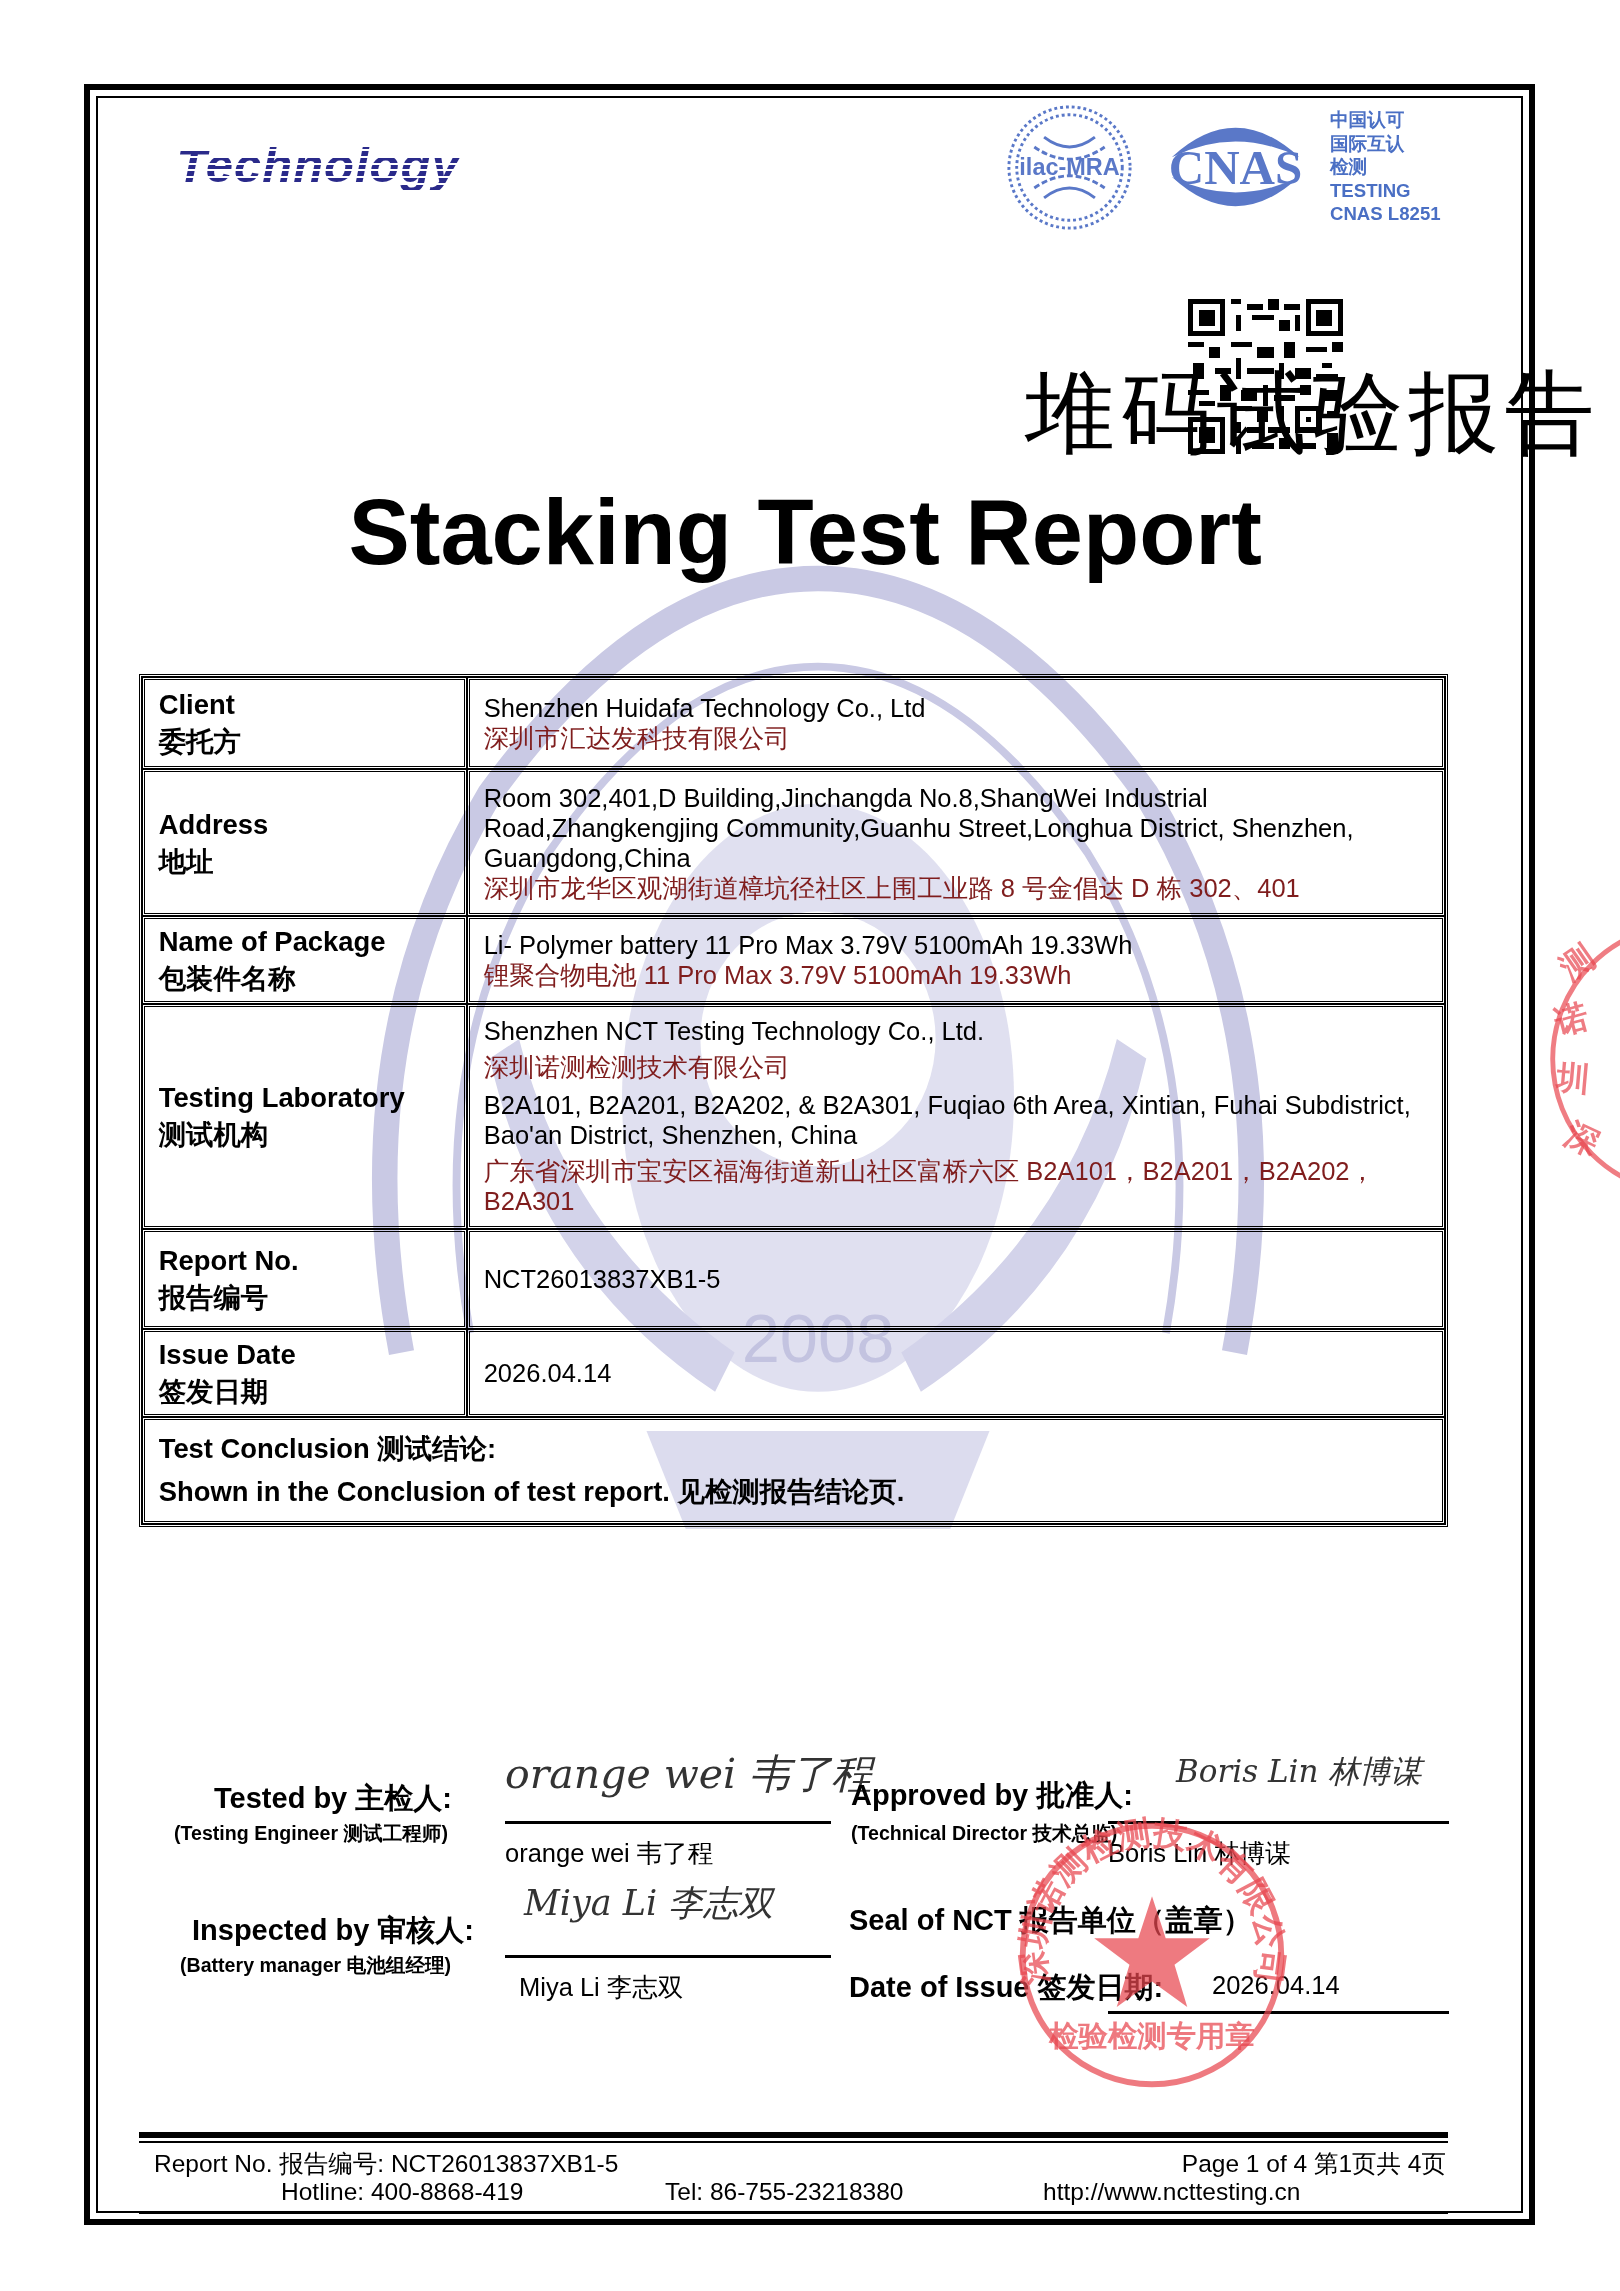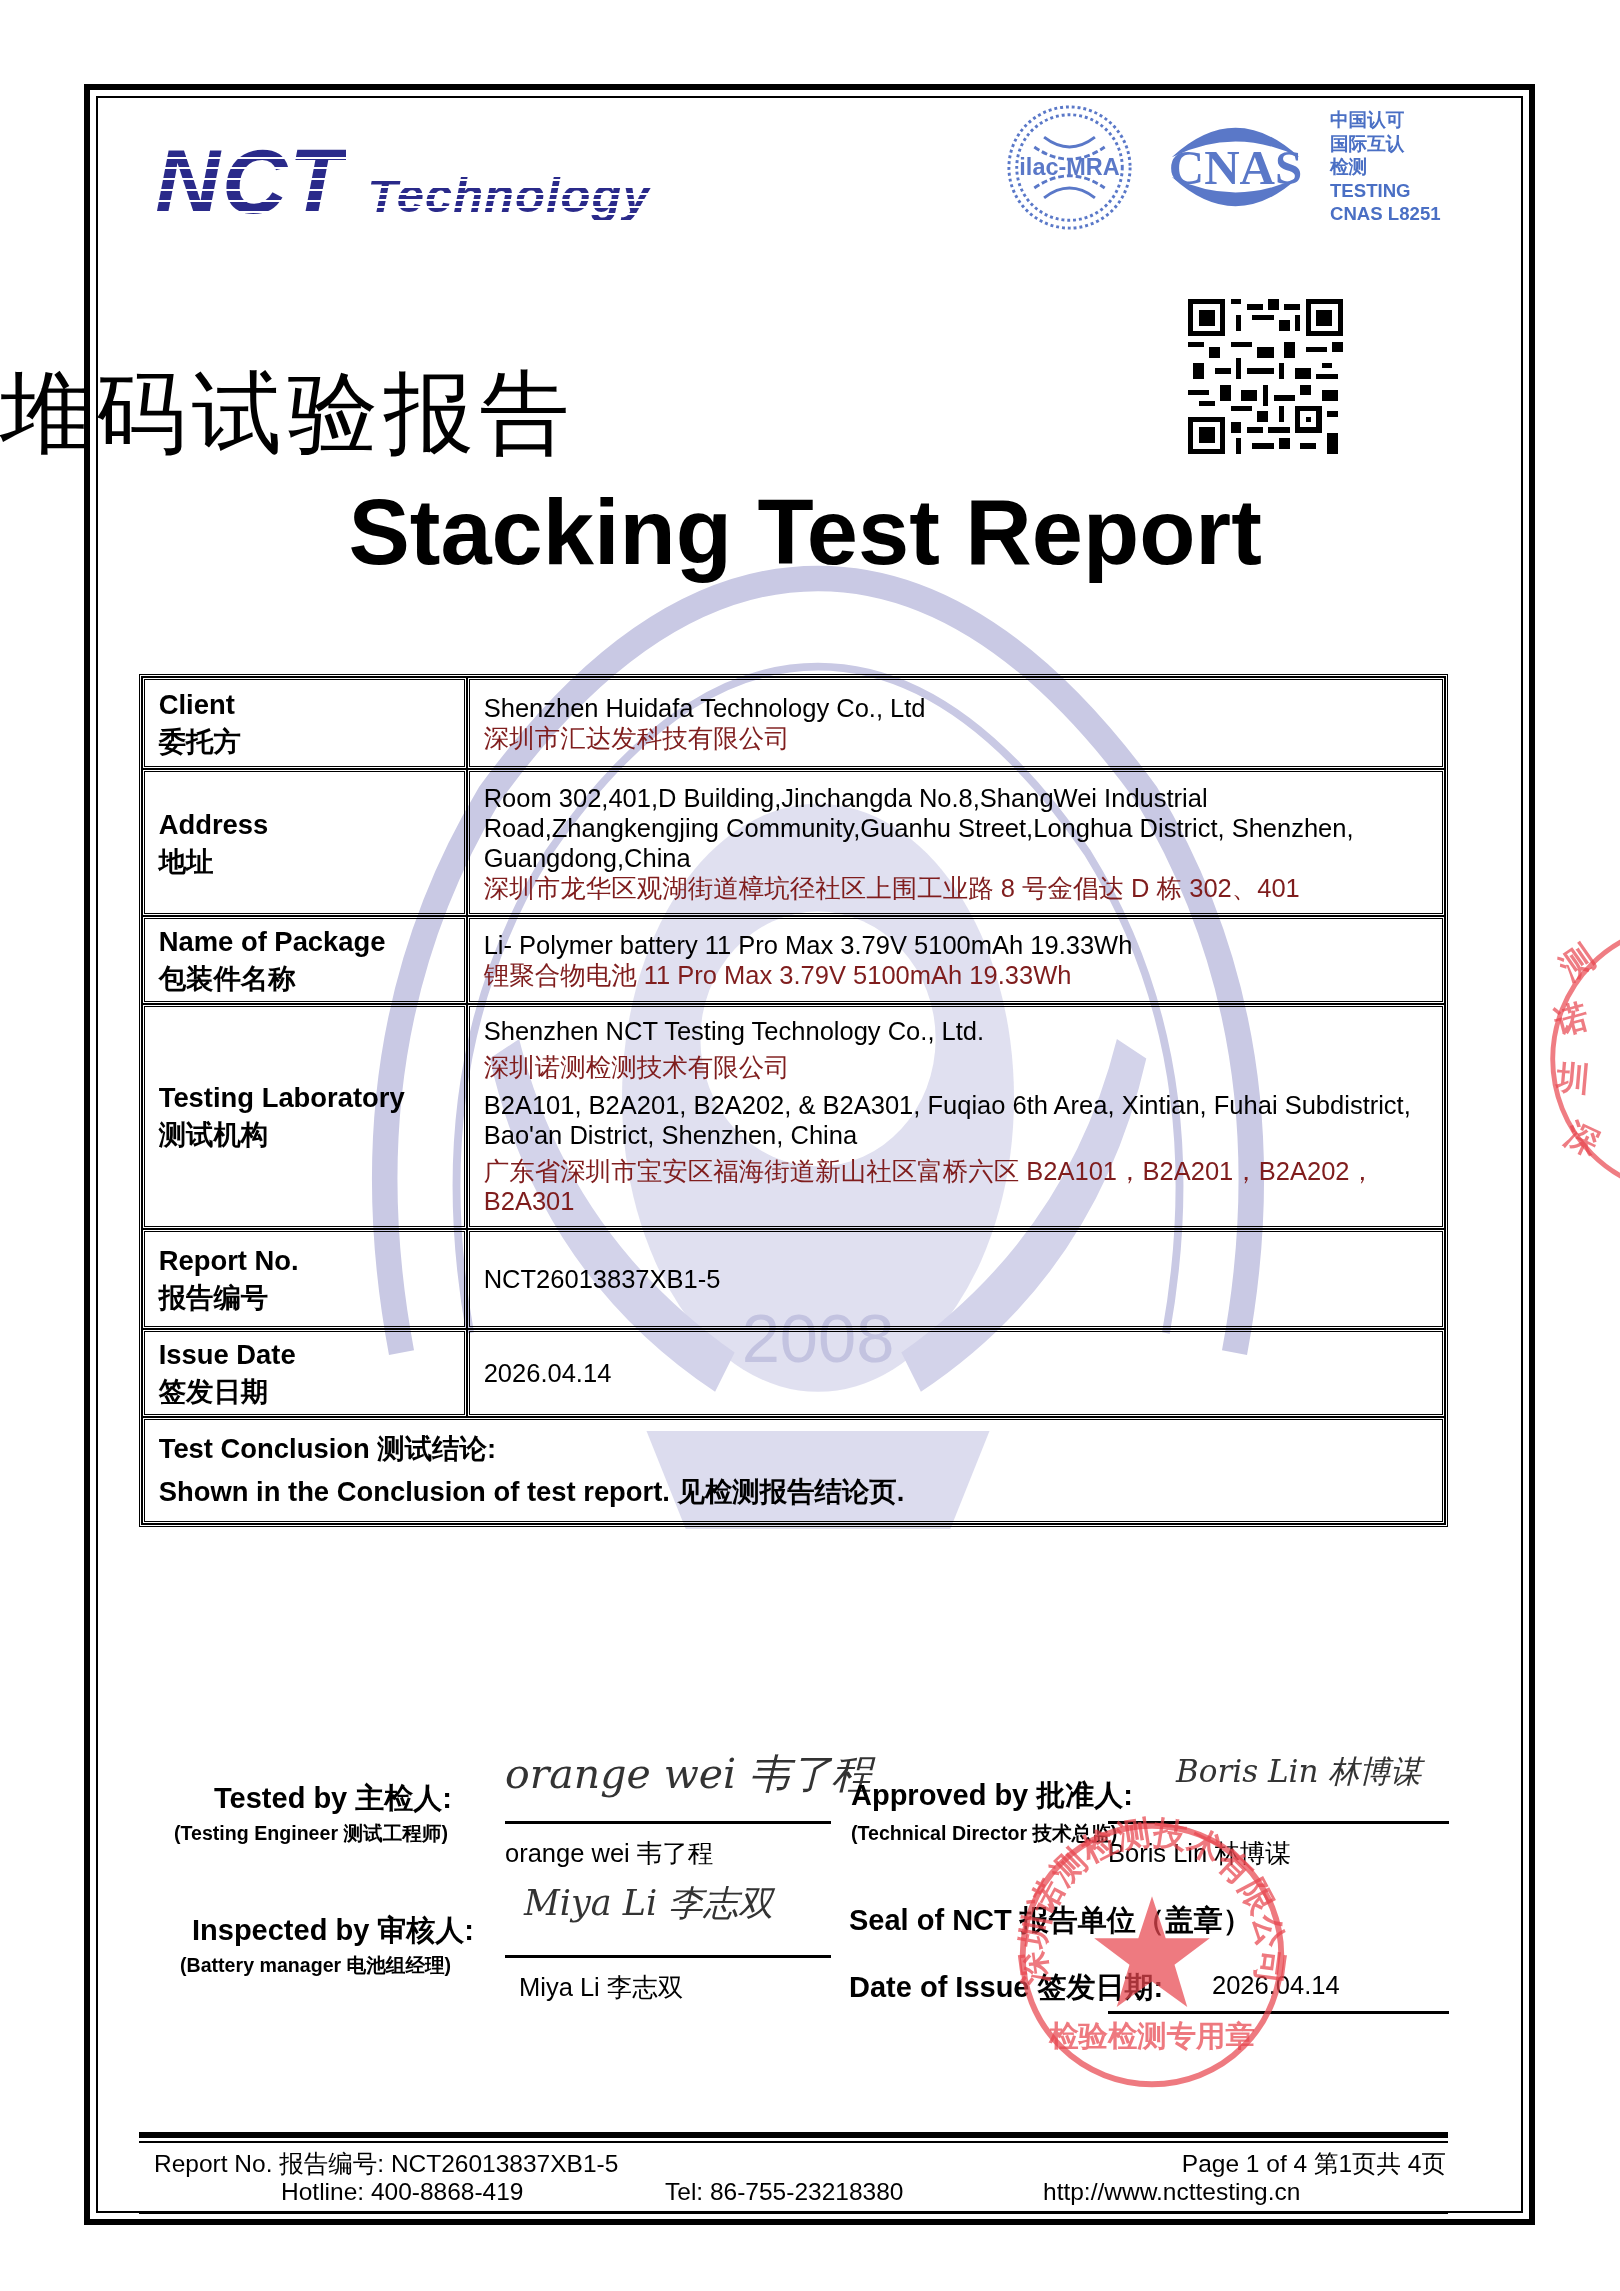--- a/index.html
+++ b/index.html
@@ -22,21 +22,21 @@
 
   
   .ilac { position: absolute; left: 1005px; top: 103px; width: 129px; height: 129px; }
   .cnas { position: absolute; left: 1157px; top: 108px; width: 157px; height: 118px; }
   .cnas-text { position: absolute; left: 1330px; top: 108px; font-weight: bold; font-size: 18.6px; color: #4a6fc4; line-height: 23.5px; }
 
   
   .qr { position: absolute; left: 1188px; top: 299px; width: 155px; height: 155px; background: #fff; }
 
   
-  .title-cn { position: absolute; left: 0; width: 1620px; top: 353px; text-align: left; font-family: "DejaVu Serif", serif; font-size: 90px; letter-spacing: 5.9px; padding-right: 19.6px; }
+  .title-cn { position: absolute; left: 0; width: 1620px; top: 353px; text-align: right; font-family: "DejaVu Serif", serif; font-size: 90px; letter-spacing: 5.9px; padding-right: 19.6px; }
   .title-cn span { display: inline-block; }
   .title-en { position: absolute; left: 0; width: 1620px; top: 480px; text-align: center; font-weight: bold; font-size: 92px; letter-spacing: 0px; padding-right: 9.8px; }
 
   
   .info-table { position: absolute; left: 139px; top: 674px; width: 1309px; border-collapse: separate; border-spacing: 0; border: 2.9px double #000; border-width: 3.9px; border-style: double; }
   .info-table td { border: 3.9px double #000; vertical-align: middle; font-size: 25.5px; line-height: 30px; }
   .info-table td.label { width: 325px; padding: 3.9px 13.7px; font-weight: bold; font-size: 27.4px; line-height: 37px; }
   .info-table td.value { padding: 3.9px 13.7px; font-size: 25.5px; line-height: 30px; }
   .cn-light { color: #7f1d1d; }
   .info-table td.conclusion { padding: 7.8px 13.7px; font-weight: bold; font-size: 27.4px; line-height: 43px; }
@@ -75,21 +75,20 @@
     <path d="M 810 500 Q 760 700 590 820 L 610 860 Q 790 740 840 520 Z"></path>
     <path d="M 330 900 L 680 900 L 640 1000 L 370 1000 Z" opacity="0.8"></path>
   </g>
   <g fill="#ffffff">
     <ellipse cx="505" cy="500" rx="120" ry="130"></ellipse>
   </g>
   <text x="505" y="830" text-anchor="middle" font-family="Liberation Sans, sans-serif" font-size="70" fill="#c3c3e0">2008</text>
 </svg>
 
 <div class="logo">
-  <span class="logo-nct">NCT</span>
   <span class="logo-tech">Technology</span>
 </div>
 
 <svg class="ilac" viewBox="0 0 132 132">
   <g fill="none" stroke="#5a78c8" stroke-width="3" stroke-dasharray="3 3">
     <circle cx="66" cy="66" r="62"></circle>
     <circle cx="66" cy="66" r="54"></circle>
   </g>
   <g fill="none" stroke="#5a78c8" stroke-width="3">
     <path d="M 40 35 Q 66 55 92 35"></path>

